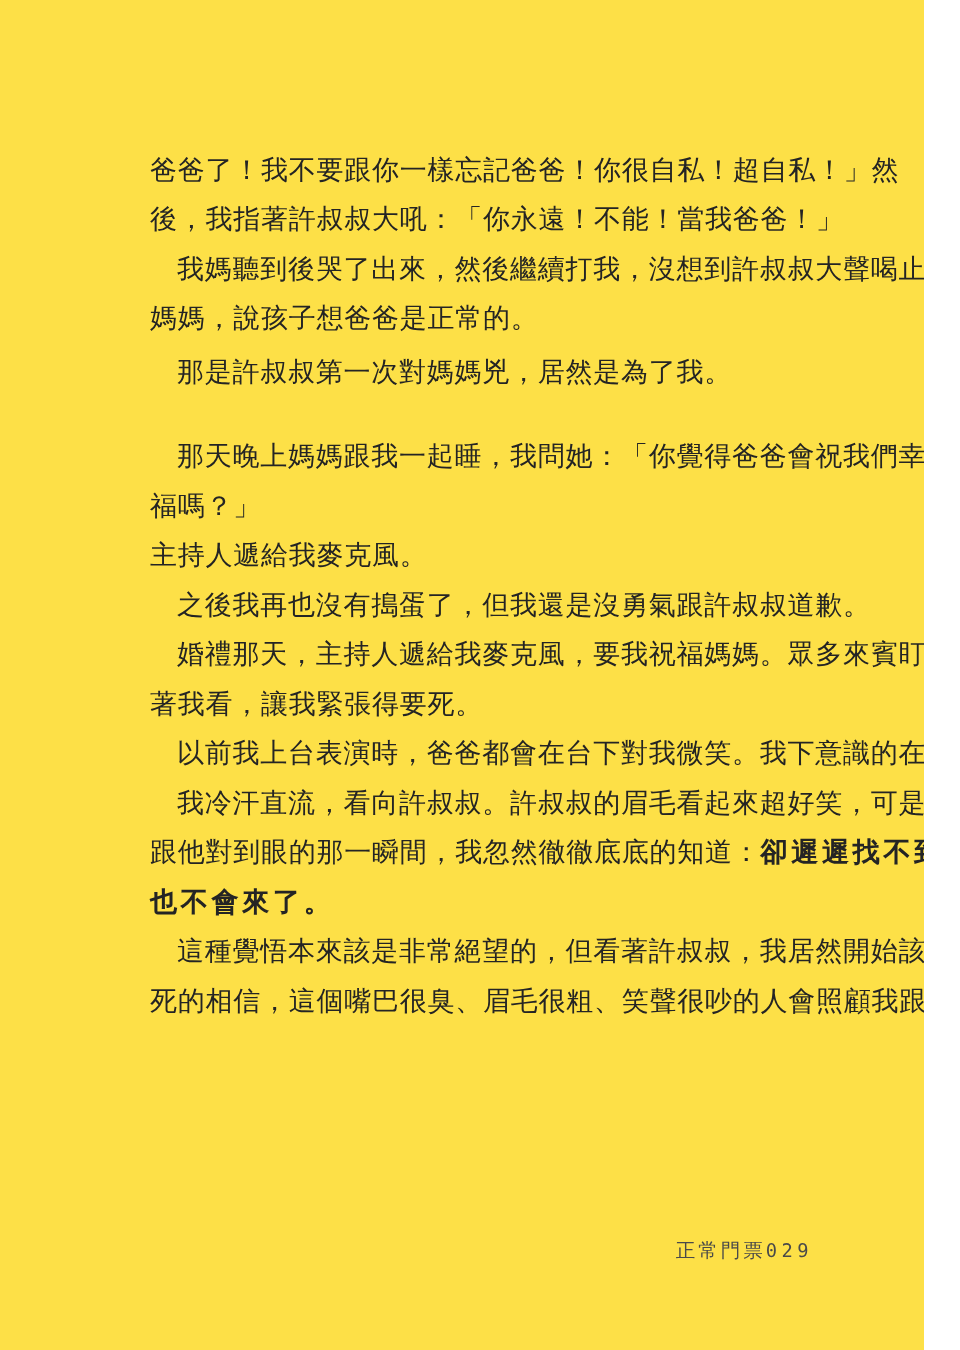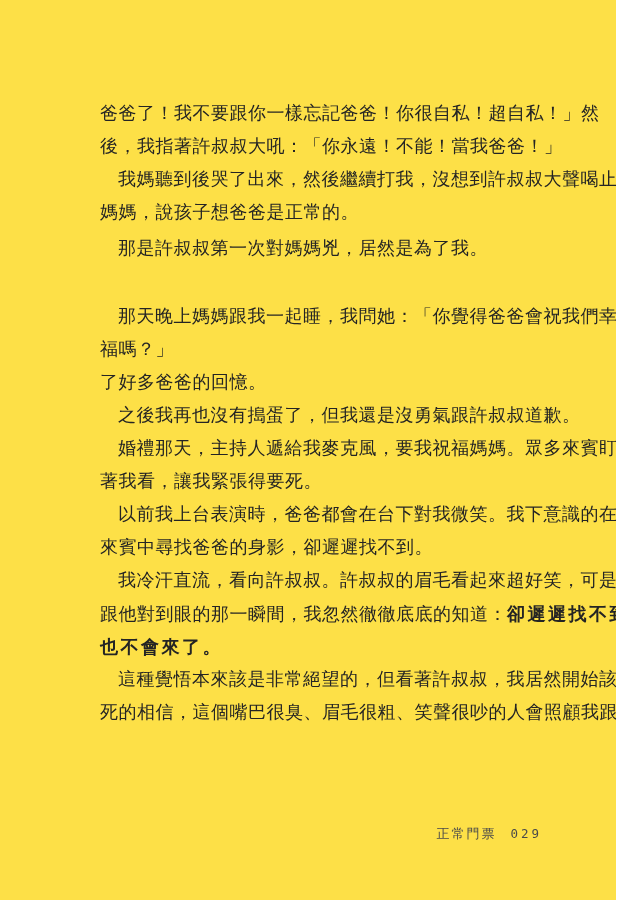--- a/index.html
+++ b/index.html
@@ -46,21 +46,20 @@
     position: absolute;
     top: 826px;
     right: 74px;
     font-size: 13px;
     line-height: 16px;
     color: #4a4a4a;
     letter-spacing: 2px;
     white-space: nowrap;
   }
   .footer .page-number {
-    margin-left: 14px;
     letter-spacing: 3px;
     font-family: "DejaVu Sans Mono", monospace;
     font-size: 12.5px;
   }
 </style>
 </head>
 <body>
 
 <div class="page">
   <div class="text-block">
@@ -68,37 +67,36 @@
         <div class="line"><span class="seg">爸爸了！我不要跟你一樣忘記爸爸！你很自私！超自私！」然</span></div>
         <div class="line"><span class="seg">後，我指著許叔叔大吼：「你永遠！不能！當我爸爸！」</span></div>
       </div>
       <div class="para">
         <div class="line indent"><span class="seg">我媽聽到後哭了出來，然後繼續打我，沒想到許叔叔大聲喝止</span></div>
         <div class="line"><span class="seg">媽媽，說孩子想爸爸是正常的。</span></div>
       </div>
       <div class="para" style="margin-top: 3px;">
         <div class="line indent"><span class="seg">那是許叔叔第一次對媽媽兇，居然是為了我。</span></div>
       </div>
-      <div class="para" style="margin-top: 35px;">
+      <div class="para" style="margin-top: 23px;">
         <div class="line indent"><span class="seg">那天晚上媽媽跟我一起睡，我問她：「你覺得爸爸會祝我們幸</span></div>
         <div class="line"><span class="seg">福嗎？」</span></div>
       </div>
       <div class="para">
-        <div class="line"><span class="seg">了好多爸爸的回憶。</span></div>
+        <div class="line"><span class="seg">主持人遞給我麥克風。</span></div>
       </div>
       <div class="para">
         <div class="line indent"><span class="seg">之後我再也沒有搗蛋了，但我還是沒勇氣跟許叔叔道歉。</span></div>
       </div>
       <div class="para">
         <div class="line indent"><span class="seg">婚禮那天，主持人遞給我麥克風，要我祝福媽媽。眾多來賓盯</span></div>
         <div class="line"><span class="seg">著我看，讓我緊張得要死。</span></div>
       </div>
       <div class="para">
         <div class="line indent"><span class="seg">以前我上台表演時，爸爸都會在台下對我微笑。我下意識的在</span></div>
-        <div class="line"><span class="seg">來賓中尋找爸爸的身影，卻遲遲找不到。</span></div>
       </div>
       <div class="para">
         <div class="line indent"><span class="seg">我冷汗直流，看向許叔叔。許叔叔的眉毛看起來超好笑，可是</span></div>
         <div class="line"><span class="seg">跟他對到眼的那一瞬間，我忽然徹徹底底的知道：</span><span class="seg em">卻遲遲找不到</span></div>
         <div class="line"><span class="seg em">也不會來了。</span></div>
       </div>
       <div class="para">
         <div class="line indent"><span class="seg">這種覺悟本來該是非常絕望的，但看著許叔叔，我居然開始該</span></div>
         <div class="line"><span class="seg">死的相信，這個嘴巴很臭、眉毛很粗、笑聲很吵的人會照顧我跟</span></div>
       </div>

